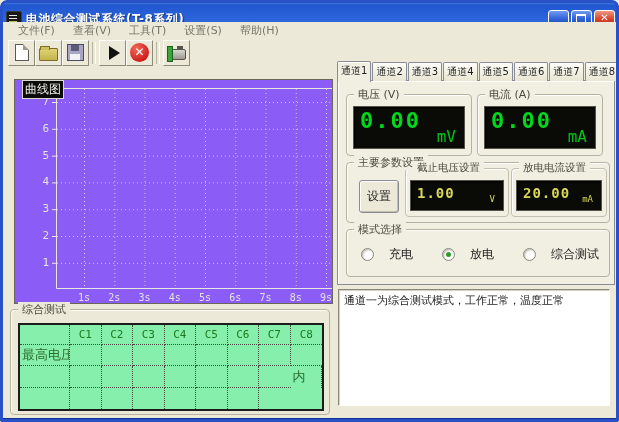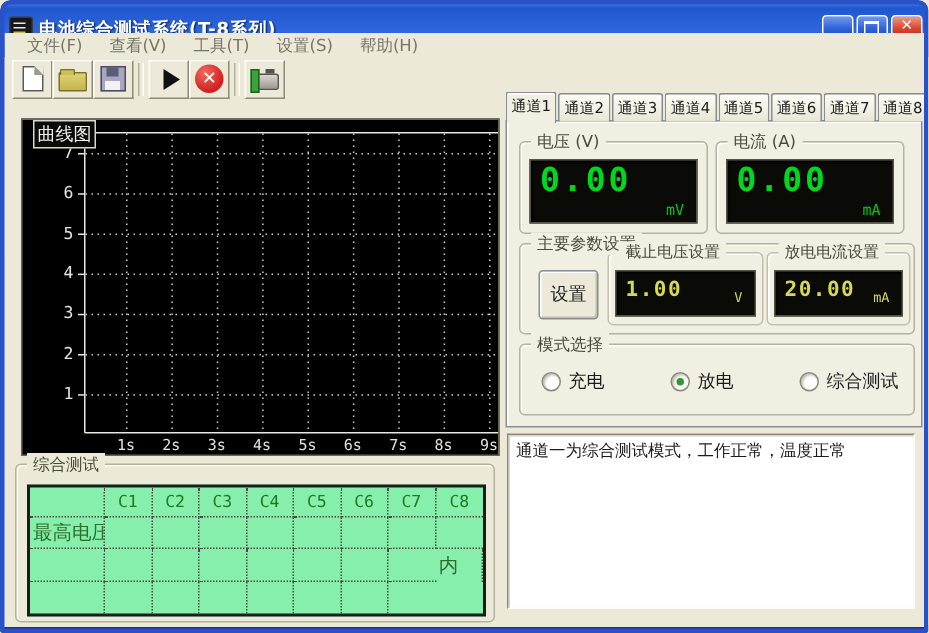--- a/index.html
+++ b/index.html
@@ -35,21 +35,21 @@
   .g-save{width:15px;height:15px;background:#a8a6c0;border:1px solid #4a4a62;position:relative;}
   .g-save::before{content:"";position:absolute;left:3px;top:0;width:8px;height:6px;background:#5c5c78;}
   .g-save::after{content:"";position:absolute;left:2px;bottom:0;width:10px;height:6px;background:#f2f2f2;}
   .g-play{width:0;height:0;border-left:11px solid #111;border-top:7px solid transparent;border-bottom:7px solid transparent;margin-left:3px;}
   .g-stop{width:19px;height:19px;border-radius:50%;background:radial-gradient(circle at 35% 30%,#f26a5a,#cf1f1f 70%);color:#fff;font-weight:bold;font-size:12px;line-height:19px;text-align:center;}
   .g-dev{width:16px;height:9px;background:linear-gradient(#d8d6d0,#9a9890);border:1px solid #55534b;border-radius:2px;position:relative;margin-top:4px;}
   .g-dev::before{content:"";position:absolute;left:-2px;top:-4px;width:4px;height:14px;background:#3aa33a;border:1px solid #1d611d;}
   .g-dev::after{content:"";position:absolute;right:2px;top:-4px;width:6px;height:3px;background:#55534b;}
 
   
-  .chart-panel{position:absolute;left:14px;top:79px;width:317px;height:223px;background:#000000;border:1px solid #6a675a;}
+  .chart-panel{position:absolute;left:14px;top:79px;width:317px;height:223px;background:#8b5cf6;border:1px solid #6a675a;}
   .chart-title{position:absolute;left:7px;top:0px;color:#f2f2ea;font-size:12px;border:1px solid #d8d8d0;padding:0 2px;background:#0a0a08;z-index:3;}
   .chart-svg{position:absolute;left:41px;top:8px;overflow:visible;}
   .ytick{position:absolute;left:0;width:34px;text-align:right;color:#e4e4dc;font-size:11px;font-family:"DejaVu Sans Mono",monospace;}
   .xtick{position:absolute;width:24px;text-align:center;color:#e4e4dc;font-size:10px;font-family:"DejaVu Sans Mono",monospace;top:212px;}
 
   
   .groupbox{position:absolute;border:1px solid #b5b2a0;border-radius:4px;box-shadow:inset 1px 1px 0 #fffef6;}
   .glabel{position:absolute;top:-8px;left:7px;background:#ece9d8;padding:0 4px;font-size:11px;color:#4a4a3c;white-space:nowrap;z-index:2;}
 
   
@@ -66,30 +66,30 @@
   .tab{font-size:10px;color:#1c1c1c;border:1px solid #8a8c95;border-bottom:none;border-radius:2px 2px 0 0;
     padding:2px 3px 2px;margin-right:1px;background:linear-gradient(#fdfdf8,#e8e5d2);white-space:nowrap;}
   .tab.active{background:#f1efe2;padding-bottom:4px;margin-bottom:-1px;position:relative;box-shadow:inset 0 2px 0 #f7b53a00, inset 0 1px 0 #fff;}
   .tabpage{position:absolute;left:337px;top:80px;width:276px;height:203px;background:#f1efe2;border:1px solid #8a8c95;box-shadow:inset 1px 1px 0 #fff;}
   .tabpage .glabel{background:#f1efe2;}
   .tabpage .groupbox{box-shadow:inset 1px 1px 0 #fff;}
 
   
   .led{position:absolute;background:#0a0a06;border:1px solid #55524a;box-shadow:inset 1px 1px 2px #000;}
   .led .val{position:absolute;left:6px;top:1px;color:#00d81e;font-family:"DejaVu Sans Mono",monospace;font-weight:bold;font-size:22px;letter-spacing:2px;}
-  .led .unit{position:absolute;right:8px;bottom:2px;color:#00c41c;font-size:10px;font-family:"DejaVu Sans Mono",monospace;}
+  .led .unit{position:absolute;right:8px;bottom:2px;color:#00c41c;font-size:16px;font-family:"DejaVu Sans Mono",monospace;}
   .led.small .val{font-size:14px;top:4px;letter-spacing:1px;color:#d8d855;}
   .led.small .unit{color:#d8d855;font-size:9px;bottom:6px;}
 
   .set-btn{position:absolute;left:12px;top:17px;width:38px;height:31px;background:#ece9d8;border:1px solid #8a8c95;border-radius:3px;
     box-shadow:inset 1px 1px 0 #fff, inset -1px -1px 0 #c2bfae;font-size:12px;color:#1c1c1c;display:flex;align-items:center;justify-content:center;}
 
   
   .mode-row{position:absolute;left:14px;right:10px;top:16px;display:flex;justify-content:space-between;}
-  .radio-item{display:flex;align-items:center;gap:5px;}
+  .radio-item{display:flex;align-items:center;gap:15px;}
   .radio{width:11px;height:11px;border-radius:50%;background:#fff;border:1px solid #8a887a;box-shadow:inset 1px 1px 2px #b8b6aa;position:relative;}
   .radio.on::after{content:"";position:absolute;left:3px;top:3px;width:5px;height:5px;border-radius:50%;background:#2f9a2f;}
   .radio-label{font-size:12px;color:#1c1c1c;}
 
   
   .statusbox{position:absolute;left:338px;top:289px;width:272px;height:117px;background:#fff;
     border:1px solid;border-color:#8a8878 #fdfcf6 #fdfcf6 #8a8878;box-shadow:inset 1px 1px 0 #d4d2c4;
     font-size:11px;color:#1c1c1c;padding:3px 5px;box-sizing:border-box;line-height:1.4;}
 </style>
 </head>

